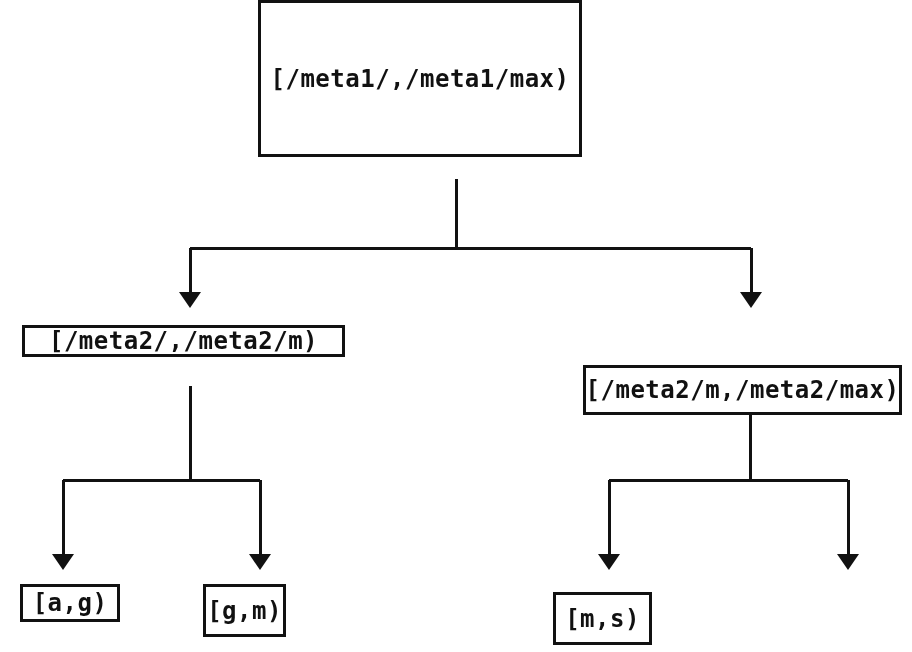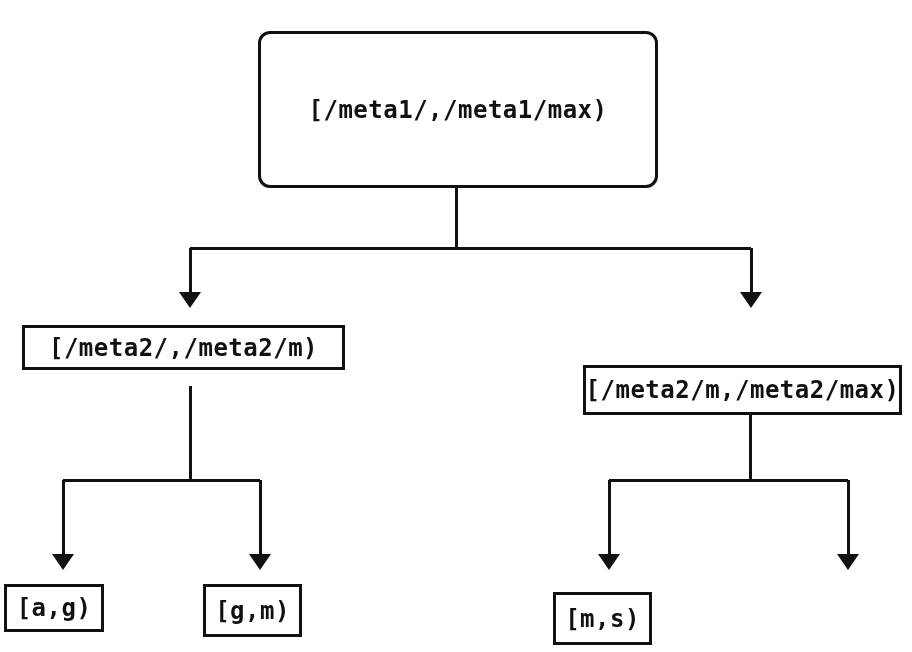--- a/index.html
+++ b/index.html
@@ -29,25 +29,25 @@
     background: #ffffff;
     color: #111111;
     display: flex;
     align-items: center;
     justify-content: center;
     font-size: 24px;
     font-weight: 600;
     letter-spacing: 0.5px;
     white-space: nowrap;
   }
-  #node-root    { left: 258px; top: 31px;  width: 400px; height: 157px; border-radius: 12px; }
-  #node-left    { left: 22px;  top: 325px; width: 323px; height: 45px; }
+  #node-root    { left: 258px; top: 0;  width: 324px; height: 157px; }
+  #node-left    { left: 22px;  top: 325px; width: 323px; height: 32px; }
   #node-right   { left: 583px; top: 325px; width: 319px; height: 50px; margin-top: 40px; }
-  #node-leaf-ag   { left: 4px;   top: 584px; width: 100px; height: 48px; }
-  #node-leaf-gm   { left: 203px; top: 584px; width: 99px;  height: 53px; }
+  #node-leaf-ag   { left: 20px;   top: 584px; width: 100px; height: 38px; }
+  #node-leaf-gm   { left: 203px; top: 584px; width: 83px;  height: 53px; }
   #node-leaf-ms   { left: 553px; top: 584px; width: 99px;  height: 53px; margin-top: 8px; }
   #node-leaf-smax { left: 778px; top: 584px; width: 124px; height: 53px; }
 </style>
 </head>
 <body>
 
 <div id="canvas">
 
   <svg id="connectors" viewBox="0 0 912 652" xmlns="http://www.w3.org/2000/svg">
     <g stroke="#111111" stroke-width="3" fill="none" shape-rendering="crispEdges">

